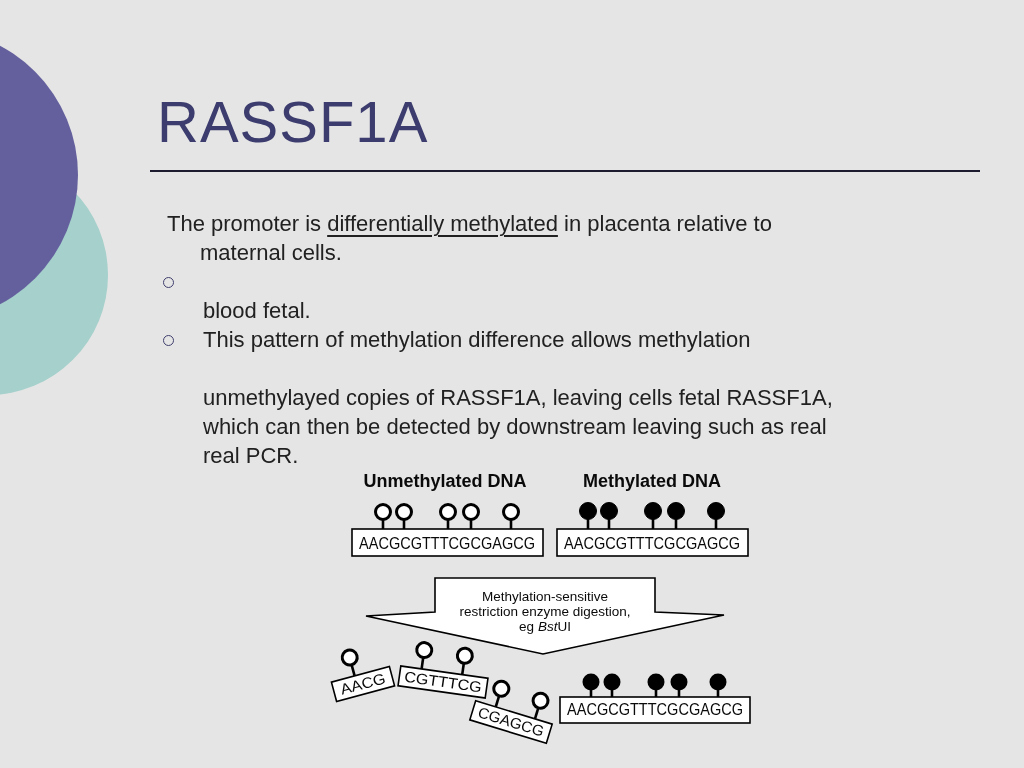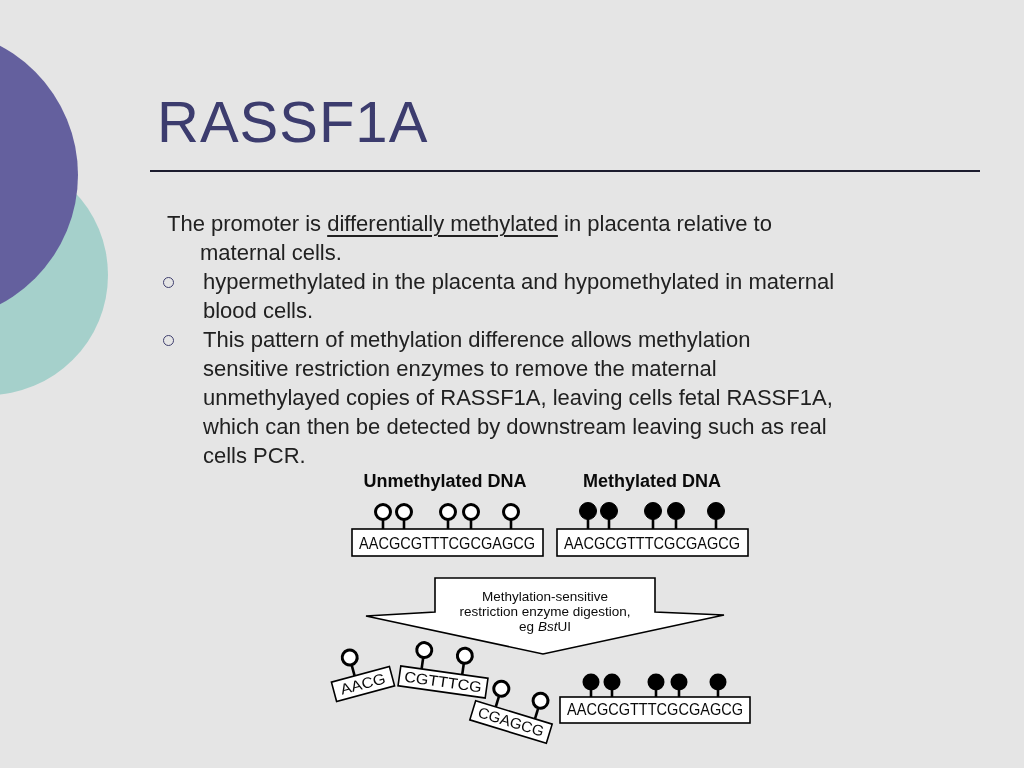--- a/index.html
+++ b/index.html
@@ -39,29 +39,27 @@
   <div class="deco teal"></div>
   <div class="deco purple"></div>
 
   <div class="title">RASSF1A</div>
   <div class="rule"></div>
 
   <div class="bline" style="left:167px;top:209px;"><span>The promoter is </span><span class="u">differentially methylated</span><span> in placenta relative to</span></div>
   <div class="bline" style="left:200px;top:238px;">maternal cells.</div>
 
   <div class="bullet" style="left:163px;top:277px;"></div>
-  <div class="bline" style="left:203px;top:267px;">hypermethylated in the placenta and hypomethylated in maternal</div>
-  <div class="bline" style="left:203px;top:296px;">blood cells.</div>
+  <div class="bline" style="left:203px;top:296px;">blood fetal.</div>
 
   <div class="bullet" style="left:163px;top:335px;"></div>
   <div class="bline" style="left:203px;top:325px;text-align:right;">This pattern of methylation difference allows methylation</div>
-  <div class="bline" style="left:203px;top:354px;">sensitive restriction enzymes to remove the maternal</div>
   <div class="bline" style="left:203px;top:383px;">unmethylayed copies of RASSF1A, leaving cells fetal RASSF1A,</div>
   <div class="bline" style="left:203px;top:412px;">which can then be detected by downstream leaving such as real</div>
-  <div class="bline" style="left:203px;top:441px;">cells PCR.</div>
+  <div class="bline" style="left:203px;top:441px;">real PCR.</div>
 
   <svg class="figure" width="450" height="312" viewBox="330 458 450 312">
 
     <text class="flabel" x="445" y="487" text-anchor="middle">Unmethylated DNA</text>
     <text class="flabel" x="652" y="487" text-anchor="middle">Methylated DNA</text>
 
     <g stroke="#000">
       <line x1="383" y1="518" x2="383" y2="529" stroke-width="2.6"></line>
       <line x1="404" y1="518" x2="404" y2="529" stroke-width="2.6"></line>
       <line x1="448" y1="518" x2="448" y2="529" stroke-width="2.6"></line>

